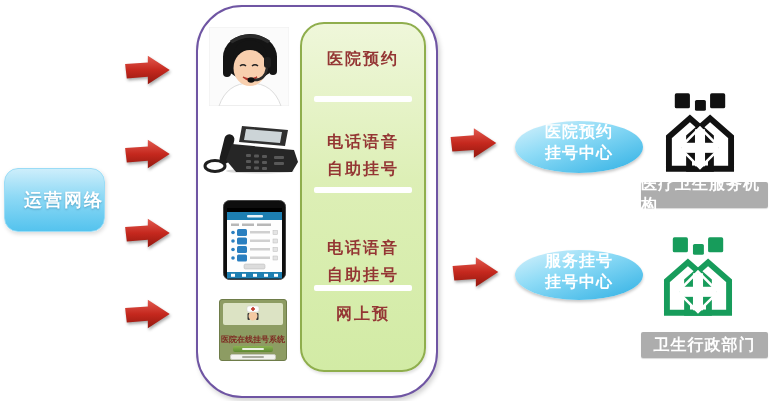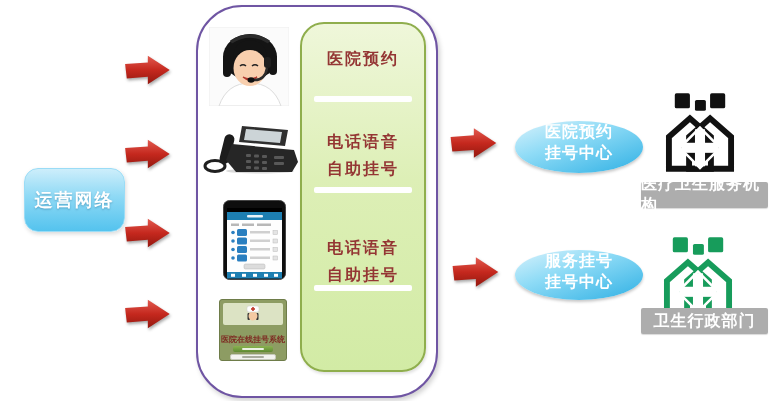--- a/index.html
+++ b/index.html
@@ -4,24 +4,24 @@
 <style>
   html,body{margin:0;padding:0;background:#ffffff;}
   .canvas{
     position:relative;width:780px;height:401px;background:#ffffff;overflow:hidden;
     font-family:"Liberation Sans", sans-serif;
   }
   .abs{position:absolute;}
 
   
   .network-box{
-    left:24px;top:168px;width:99px;height:62px;border-radius:14px;
+    left:4px;top:168px;width:99px;height:62px;border-radius:14px;
     background:linear-gradient(180deg,#cdeefb 0%,#8ed9f5 45%,#54c3ee 100%);
     border:1px solid #9adcf6;
-    display:flex;align-items:center;justify-content:center;
+    display:flex;align-items:center;justify-content:flex-end;
     color:#ffffff;font-size:18px;font-weight:bold;letter-spacing:2px;
     text-shadow:0 1px 2px rgba(0,70,110,.35);
     box-shadow:1px 2px 4px rgba(0,0,0,.15);
   }
 
   
   .arrow{filter:drop-shadow(1px 2px 1.5px rgba(60,60,60,.45));}
 
   
   .container{
@@ -237,20 +237,21 @@
       <div>电话语音</div>
       <div>自助挂号</div>
     </div>
     <div class="panel-divider" style="top:163px"></div>
     <div class="channel-label" style="top:210px">
       <div>电话语音</div>
       <div>自助挂号</div>
     </div>
     <div class="panel-divider" style="top:261px"></div>
     <div class="channel-label" style="top:276px">
+      <div>网上预</div>
     </div>
   </div>
 
   <svg class="abs arrow" style="left:448px;top:124px" width="50" height="38">
       <use href="#arrow-shape"></use>
     </svg>
   <svg class="abs arrow" style="left:450px;top:253px" width="50" height="38">
       <use href="#arrow-shape"></use>
     </svg>
 
@@ -266,17 +267,17 @@
   <svg class="abs bldg-black" style="left:658px;top:90px" width="84" height="82">
       <use href="#bldg"></use>
     </svg>
   <div class="abs inst-label" style="left:641px;top:182px">
     <span>医疗卫生服务机构</span>
   </div>
 
   <svg class="abs bldg-green" style="left:656px;top:234px" width="84" height="82">
       <use href="#bldg"></use>
     </svg>
-  <div class="abs inst-label" style="left:641px;top:308px">
+  <div class="abs inst-label" style="left:641px;top:332px">
     <span>卫生行政部门</span>
   </div>
 
 </div>
 
 </body></html>

